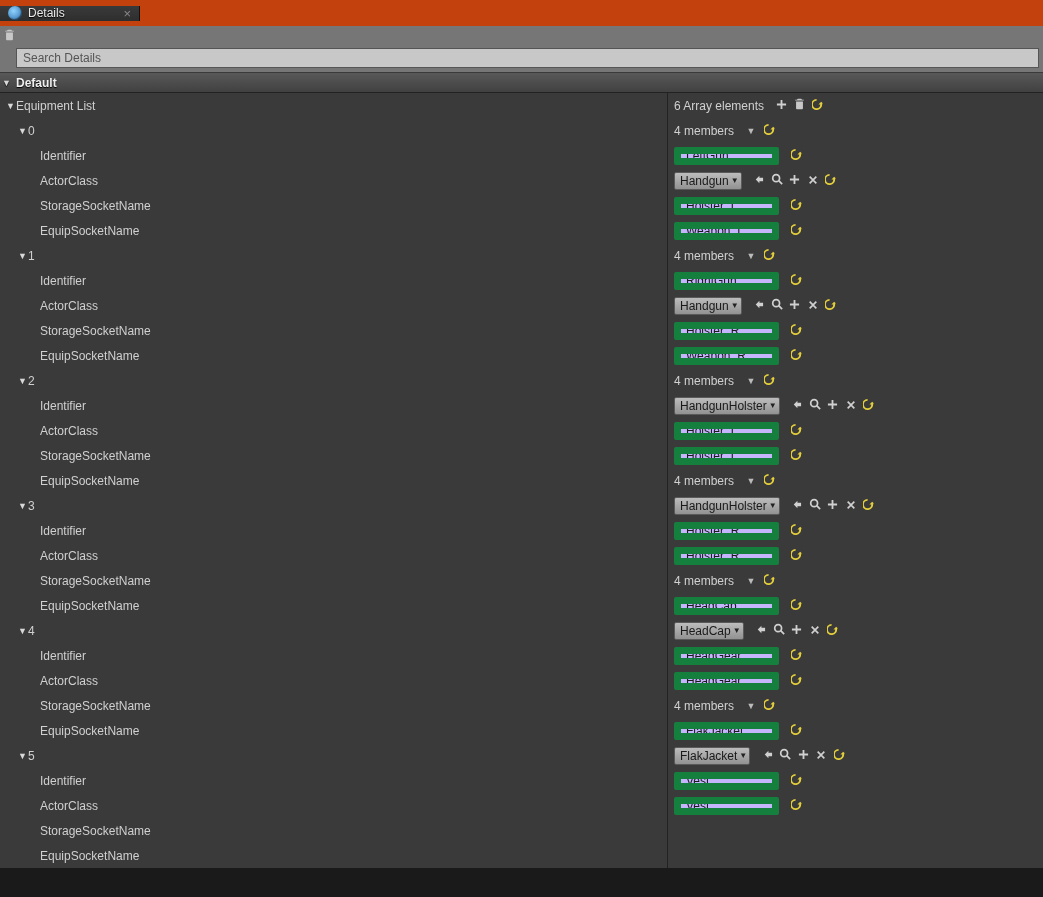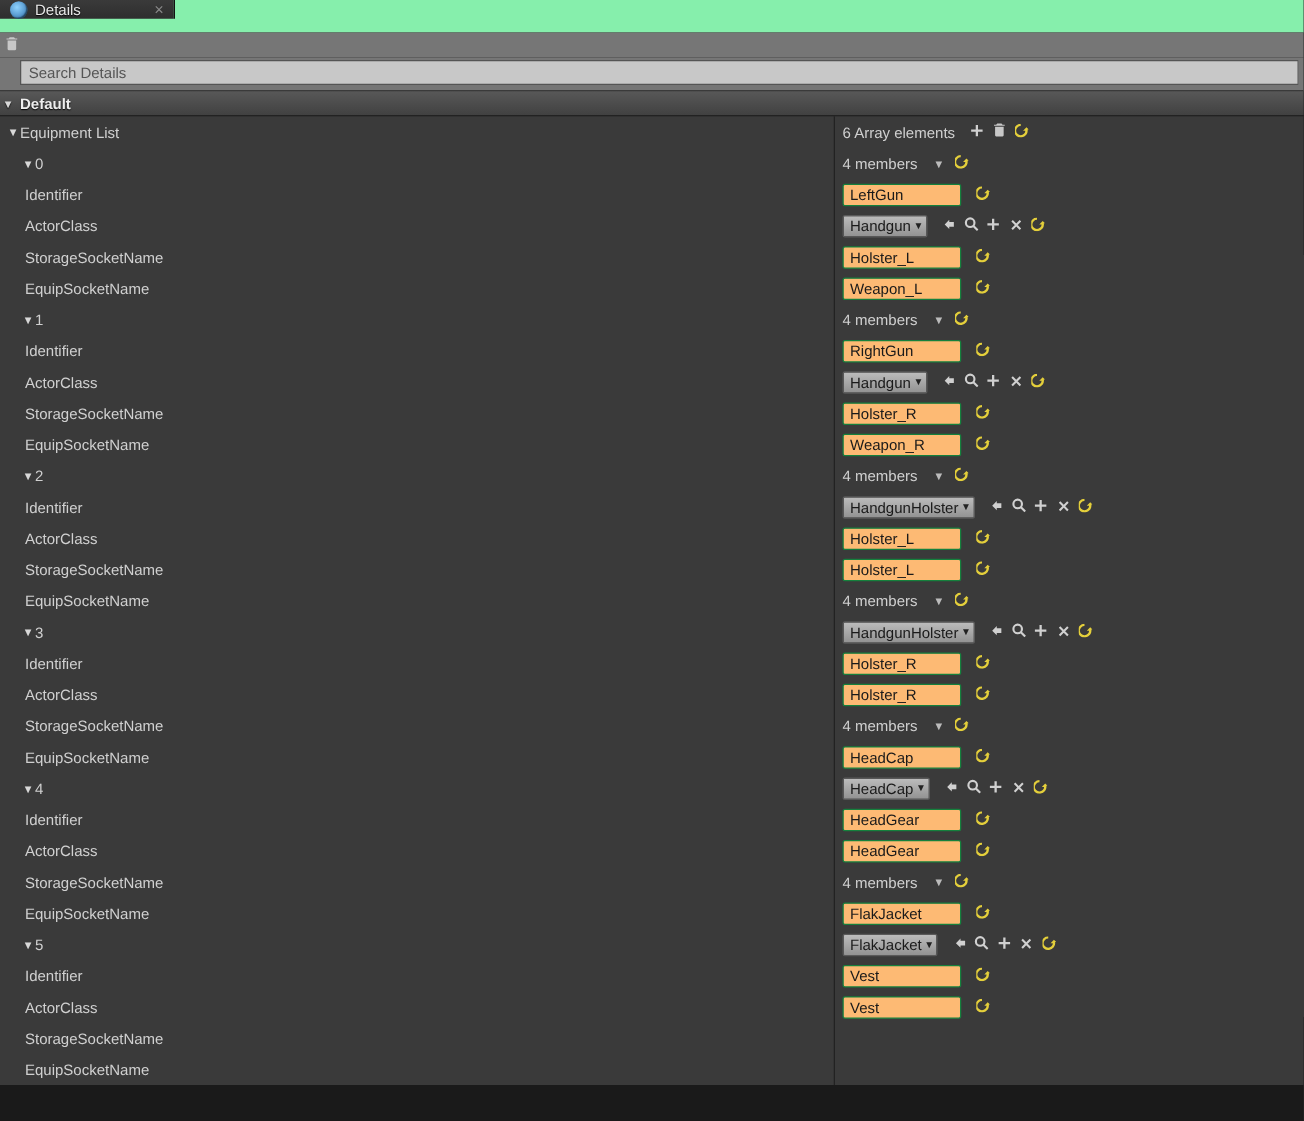--- a/index.html
+++ b/index.html
@@ -7,23 +7,23 @@
   background: #1a1a1a;
   font-family: "Segoe UI", Tahoma, sans-serif;
   font-size: 12px;
   color: #d0d0d0;
   width: 1043px;
   height: 897px;
   overflow: hidden;
 }
 .titlebar {
   height: 26px;
-  background: #86efac;
+  background: #c2410c;
   display: flex;
-  align-items: flex-start;
+  align-items: center;
 }
 .tab {
   background: linear-gradient(to bottom, #3a3a3a, #2e2e2e);
   display: flex;
   align-items: center;
   padding: 0 8px;
   gap: 6px;
   min-width: 140px;
   border-right: 1px solid #111;
 }
@@ -96,32 +96,32 @@
   white-space: nowrap;
 }
 .tri {
   width: 10px;
   color: #d8d8d8;
   font-size: 9px;
   display: inline-block;
 }
 .indent-0 { padding-left: 6px; }
 .indent-1 { padding-left: 18px; }
-.indent-2 { padding-left: 20px; }
+.indent-2 { padding-left: 40px; }
 .label { color: #d0d0d0; }
 .summary { color: #d0d0d0; }
 .txtfield {
-  background: #fdba74;
-  border: 1px solid #15803d;
+  background: #c4b5fd;
+  border: 7px solid #15803d;
   border-radius: 2px;
   color: #1a1a1a;
   height: 18px;
   padding: 0 5px;
   font-size: 12px;
-  width: 95px;
+  width: 105px;
 }
 .dropdown {
   background: linear-gradient(to bottom,#bcbcbc,#929292);
   border: 1px solid #5a5a5a;
   border-radius: 2px;
   color: #1a1a1a;
   height: 18px;
   display: inline-flex;
   align-items: center;
   padding: 0 2px 0 5px;

